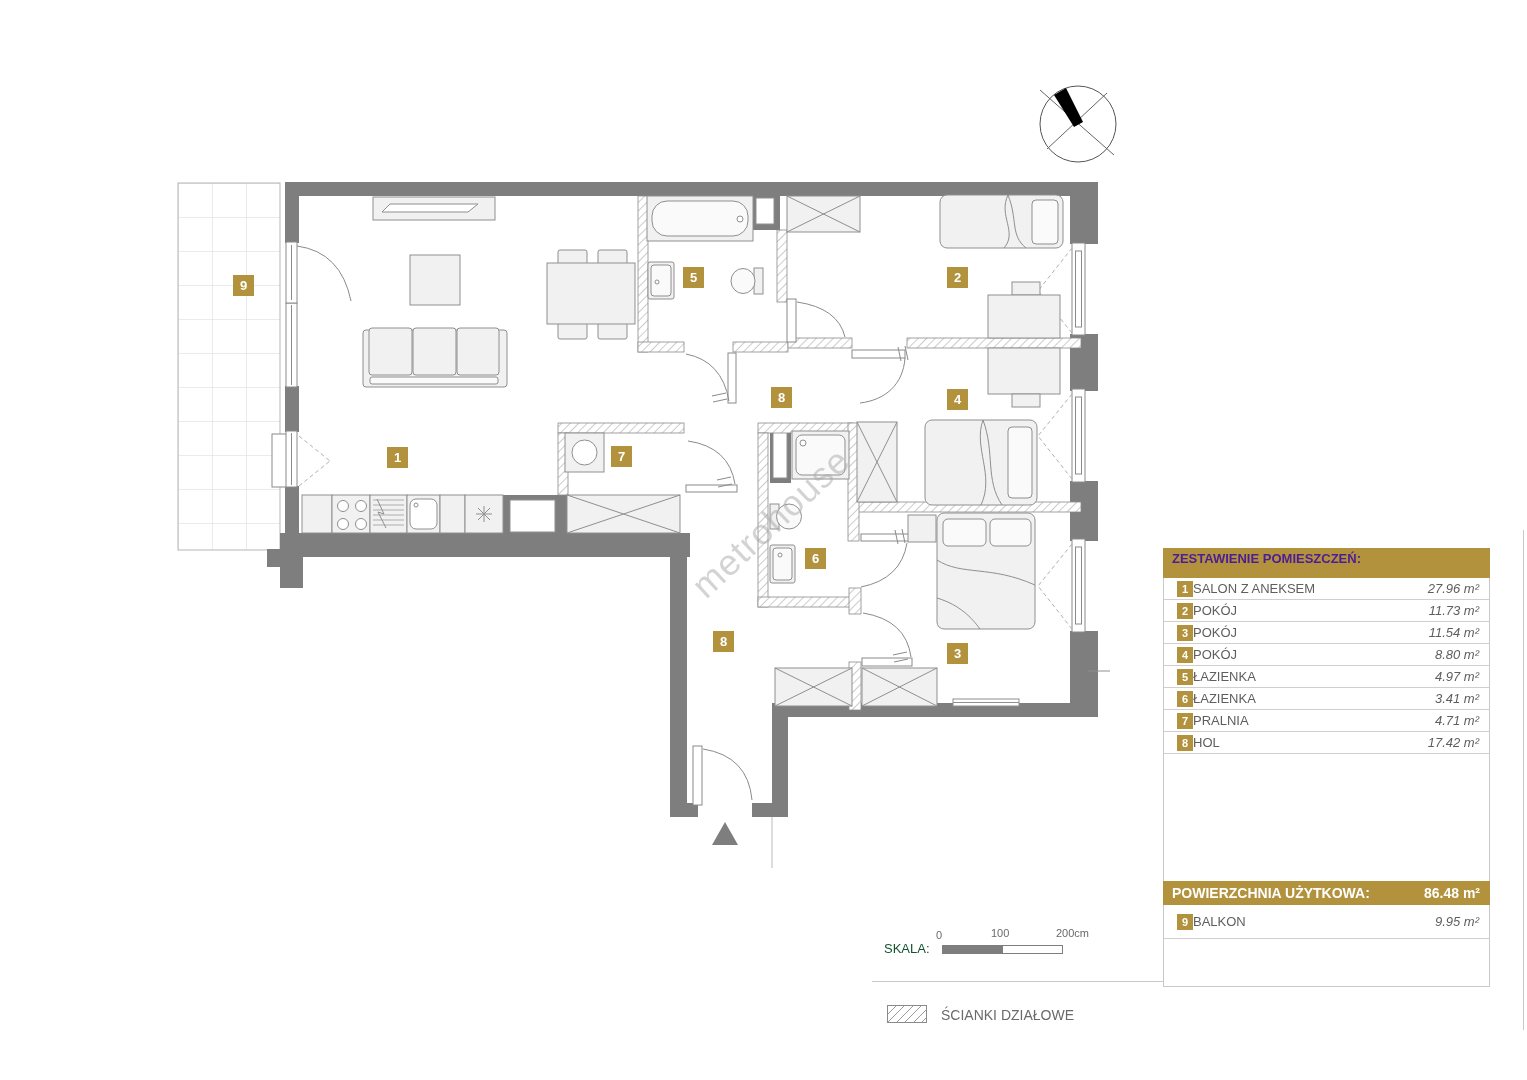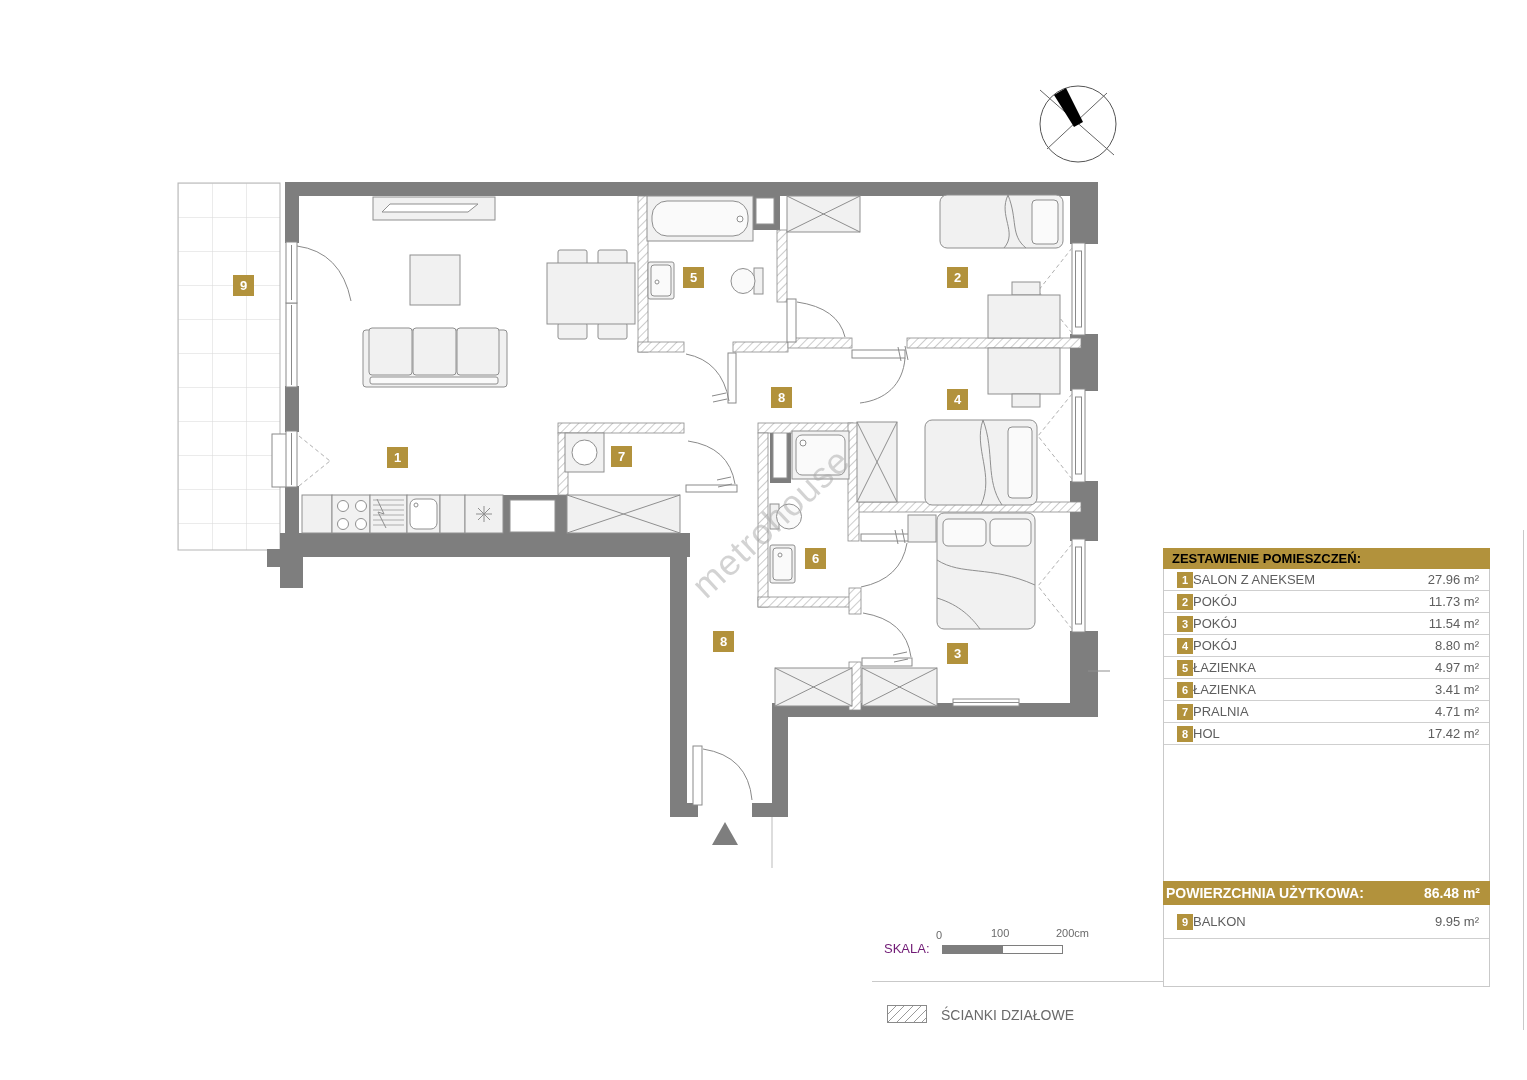--- a/index.html
+++ b/index.html
@@ -10,37 +10,37 @@
   
   .badge{position:absolute;width:21px;height:21px;background:var(--accent);color:#fff;
          font-size:13px;font-weight:bold;line-height:21px;text-align:center;}
   
   .watermark{position:absolute;left:656px;top:502px;width:230px;text-align:center;
              transform:rotate(-43deg);font-size:36px;color:#a9a9a9;opacity:.5;letter-spacing:1px;}
   
   .legend{position:absolute;left:1163px;top:548px;width:327px;height:439px;
           border-left:1px solid var(--line);border-right:1px solid var(--line);
           border-bottom:1px solid var(--line);color:var(--txt);box-sizing:border-box;}
-  .legend-header{height:21px;background:var(--accent);color:#000000;font-weight:bold;
+  .legend-header{height:30px;background:var(--accent);color:#4c1d95;font-weight:bold;
                  font-size:13px;line-height:21px;padding-left:9px;margin:0 -1px;}
   .legend-row{height:21px;display:flex;align-items:center;border-bottom:1px solid #cfcfcf;
               font-size:13px;}
   .row-badge{width:16px;height:16px;flex:0 0 16px;margin-left:13px;background:var(--accent);
              color:#fff;font-size:11px;font-weight:bold;text-align:center;line-height:16px;}
   .row-name{margin-left:0;white-space:nowrap;}
-  .row-area{margin-left:auto;margin-right:10px;}
+  .row-area{margin-left:auto;margin-right:10px;font-style:italic;}
   .legend-total{position:absolute;top:333px;left:-1px;right:-1px;height:24px;
                 background:var(--accent);color:#fff;font-weight:bold;font-size:14px;
                 display:flex;align-items:center;}
-  .legend-total .t-label{padding-left:3px;}
+  .legend-total .t-label{padding-left:9px;}
   .legend-total .t-value{margin-left:auto;margin-right:10px;padding-left:40px;}
   .legend-extra{position:absolute;top:357px;left:0;right:0;height:33px;display:flex;
                 align-items:center;font-size:13px;border-bottom:1px solid #cfcfcf;}
   
-  .skala-label{position:absolute;left:884px;top:941px;font-size:13px;color:#701a75;}
+  .skala-label{position:absolute;left:884px;top:941px;font-size:13px;color:#14532d;}
   .tick{position:absolute;font-size:11px;color:#6a6a6a;}
   .tick0{left:936px;top:929px;} .tick100{left:991px;top:927px;} .tick200{left:1056px;top:927px;}
   .bar-dark{position:absolute;left:942px;top:945px;width:60px;height:9px;background:var(--wall);}
   .bar-light{position:absolute;left:1002px;top:945px;width:61px;height:9px;background:#fff;
              border:1px solid var(--wall);box-sizing:border-box;}
   .sep-line{position:absolute;left:872px;top:981px;width:291px;height:1px;background:var(--line);}
   .sheet-vline{position:absolute;left:1523px;top:530px;width:1px;height:500px;background:var(--line);}
   
   .hatch-swatch{position:absolute;left:887px;top:1005px;width:40px;height:18px;
                 border:1px solid #8a8a8a;box-sizing:border-box;

